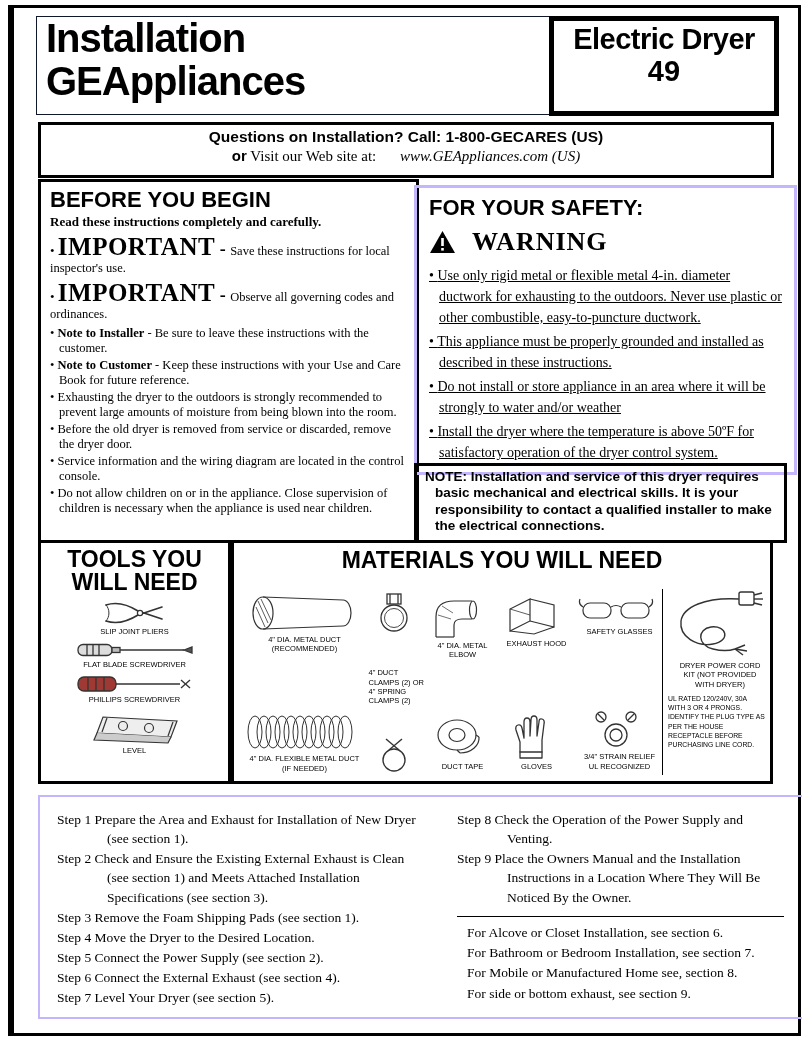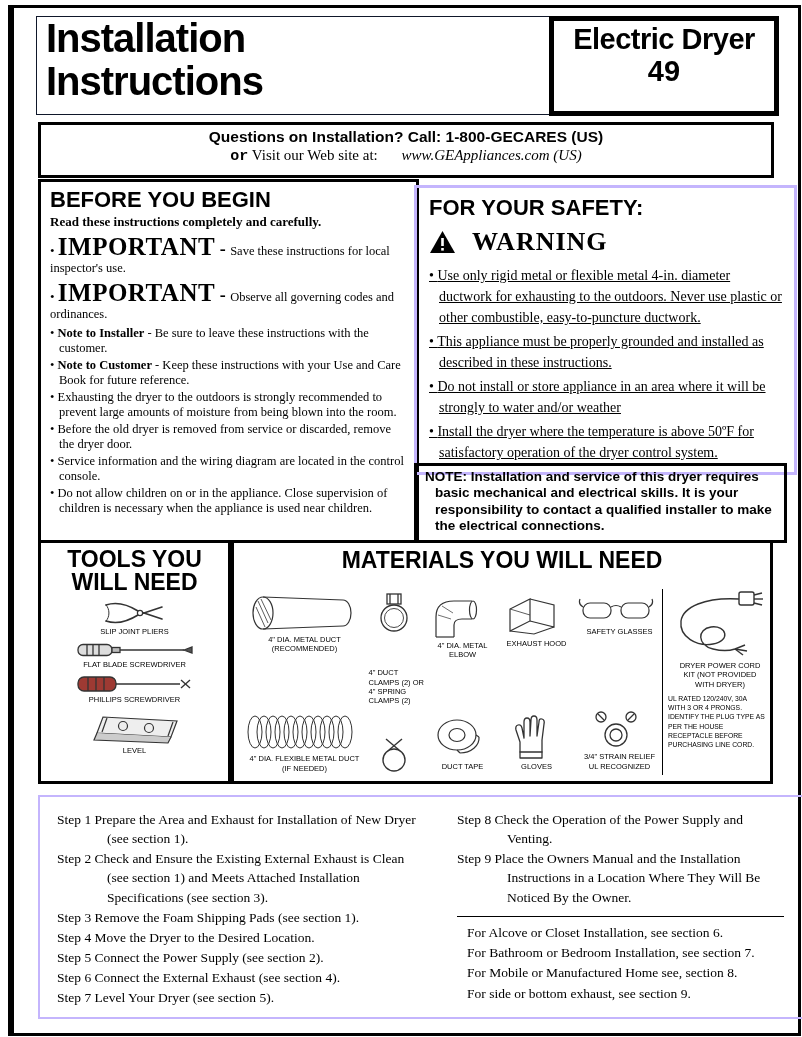--- a/index.html
+++ b/index.html
@@ -15,21 +15,21 @@
   .product-box{position:absolute;left:549px;top:16px;width:220px;height:90px;
                border:5px solid #000;text-align:center;background:#fff;}
   .product-name{font-family:"Liberation Sans",sans-serif;font-weight:bold;font-size:29px;
                 line-height:1.15;margin-top:2px;letter-spacing:-0.5px;}
   .page-number{font-family:"Liberation Sans",sans-serif;font-weight:bold;font-size:29px;line-height:1.1;}
   
   .contact-box{position:absolute;left:38px;top:122px;width:730px;height:47px;
                border:3px solid #000;text-align:center;padding-top:3px;}
   .contact-line1{font-family:"Liberation Sans",sans-serif;font-weight:bold;font-size:15.5px;}
   .contact-line2{font-size:15px;margin-top:1px;}
-  .contact-line2 .or{font-family:Liberation Mono, monospace;font-weight:bold;}
+  .contact-line2 .or{font-family:Liberation Sans, sans-serif;font-weight:bold;}
   .contact-line2 .url{font-weight:normal;font-style:italic;margin-left:20px;}
   
   .before-box{position:absolute;left:38px;top:179px;width:357px;height:348px;
               border:3px solid #000;padding:5px 9px;overflow:hidden;}
   .before-title{font-family:"Liberation Sans",sans-serif;font-weight:bold;font-size:22px;}
   .before-sub{font-weight:bold;font-size:13px;margin:1px 0 4px;}
   .imp{line-height:1.0;margin:2px 0 5px;}
   .imp::before{content:"• ";font-size:13px;}
   .imp-label{font-weight:bold;font-size:25px;letter-spacing:0.5px;}
   .imp-dash{font-weight:bold;font-size:18px;}
@@ -85,21 +85,21 @@
   svg{display:block;}
 </style>
 </head>
 <body>
 
 <div class="frame"></div>
 
 <div class="title-box">
   <div class="doc-title">
     <span>Installation</span><br>
-    <span>Instructions</span>
+    <span>GEAppliances</span>
   </div>
 </div>
 <div class="product-box">
   <div class="product-name">Electric Dryer</div>
   <div class="page-number">49</div>
 </div>
 
 <div class="contact-box">
   <div class="contact-line1">Questions on Installation? Call: 1-800-GECARES (US)</div>
   <div class="contact-line2"><span class="or">or</span><span> Visit our Web site at: </span><span class="url">www.GEAppliances.com (US)</span></div>

